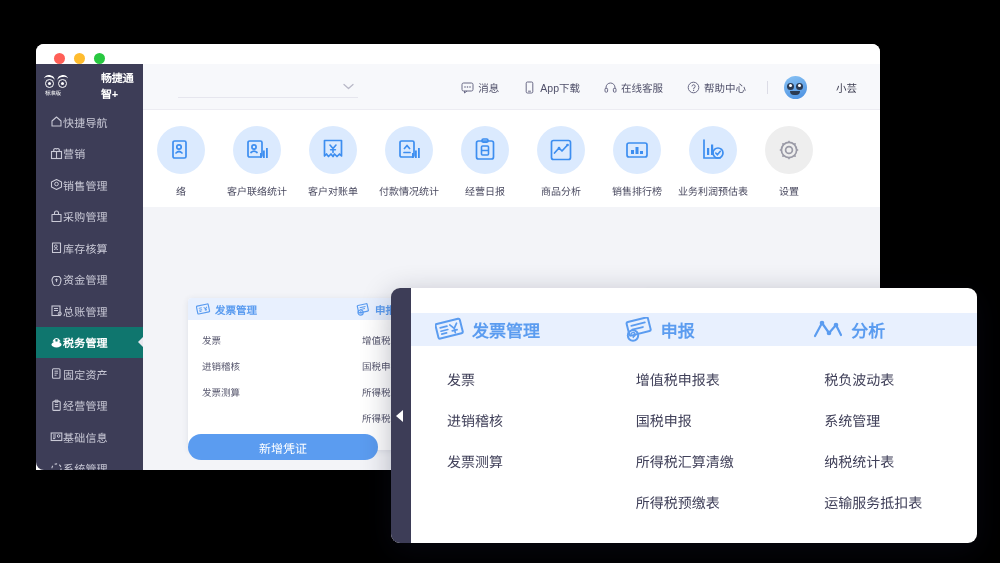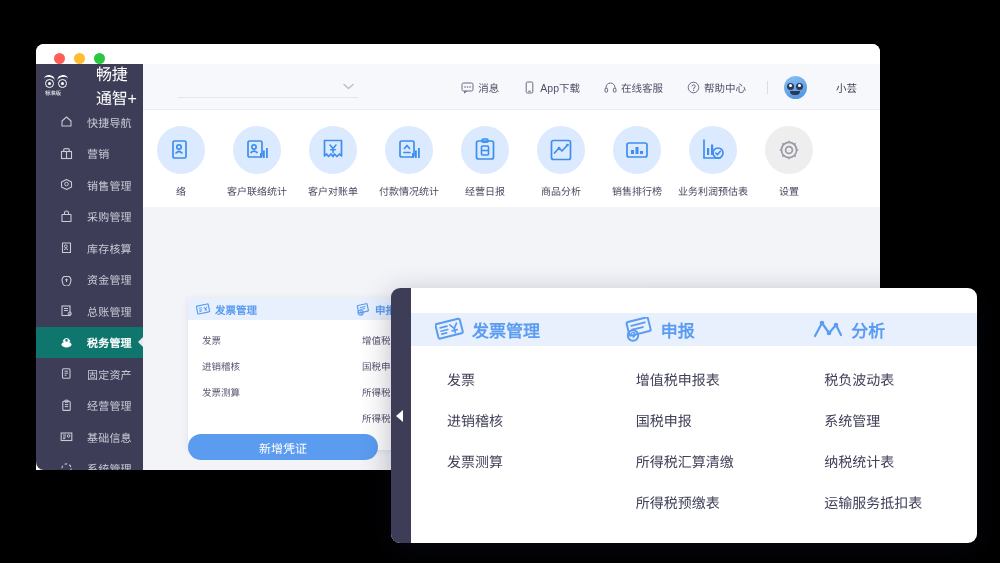--- a/index.html
+++ b/index.html
@@ -57,25 +57,25 @@
     position: absolute; top: 0px; width: 11px; height: 5px;
     border-top: 2px solid #fff; border-radius: 6px 6px 0 0;
   }
   .owl-brow.l { left: 0px; transform: rotate(8deg); }
   .owl-brow.r { left: 13px; transform: rotate(-8deg); }
   .brand-badge {
     position: absolute; left: 1px; bottom: -1px;
     font-size: 5.5px; color: #fff; background: #3d3d57;
     letter-spacing: -0.3px; white-space: nowrap; line-height: 7px;
   }
-  .brand-name { font-size: 16px; color: #ffffff; font-weight: normal; letter-spacing: -0.2px; padding-left: 30px; }
+  .brand-name { font-size: 11px; color: #ffffff; font-weight: bold; letter-spacing: -0.2px; padding-left: 30px; }
 
   .nav-item {
     display: flex; align-items: center; height: 31.5px;
-    padding-left: 24px; gap: 14px; cursor: pointer;
+    padding-left: 14px; gap: 0; cursor: pointer;
     color: #c9c9d6;
   }
   .nav-item.active { background: #0f766e; color: #ffffff; }
   .nav-item.active .nav-label { font-weight: bold; }
   .nav-icon { width: 13px; height: 13px; flex: 0 0 13px; display: block; }
   .nav-icon svg { display: block; width: 13px; height: 13px; }
   .nav-label { font-size: 11px; letter-spacing: 0.2px; white-space: nowrap; }
   .nav-arrow {
     position: absolute; right: 0; width: 0; height: 0;
     border-top: 5px solid transparent; border-bottom: 5px solid transparent;

